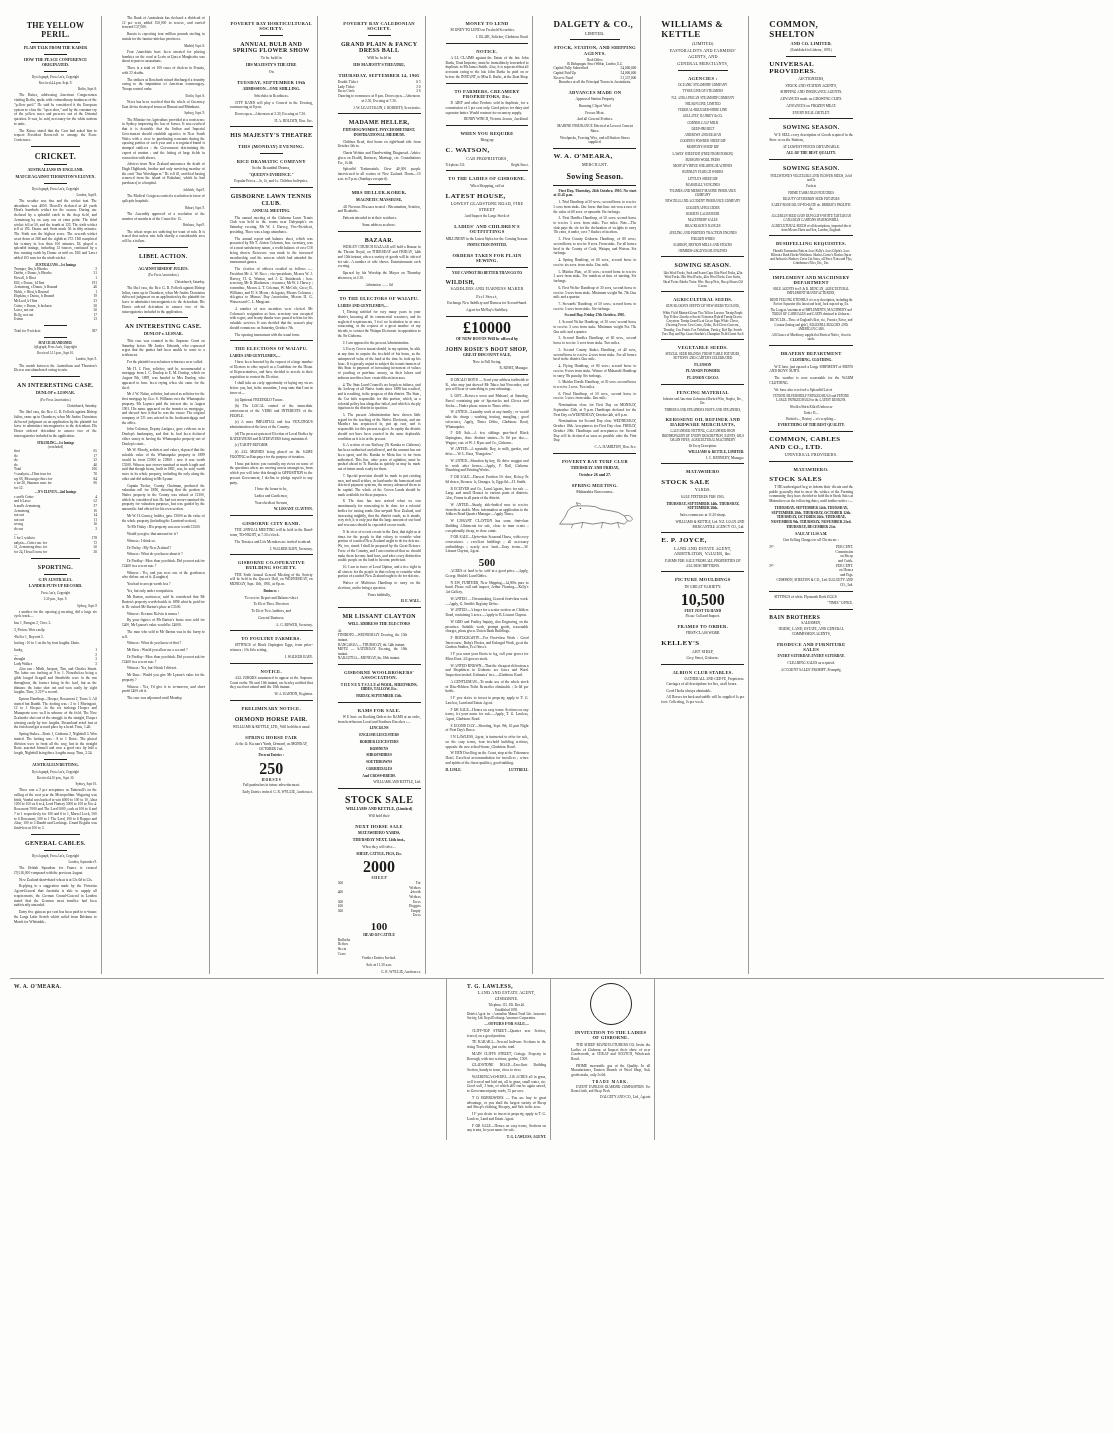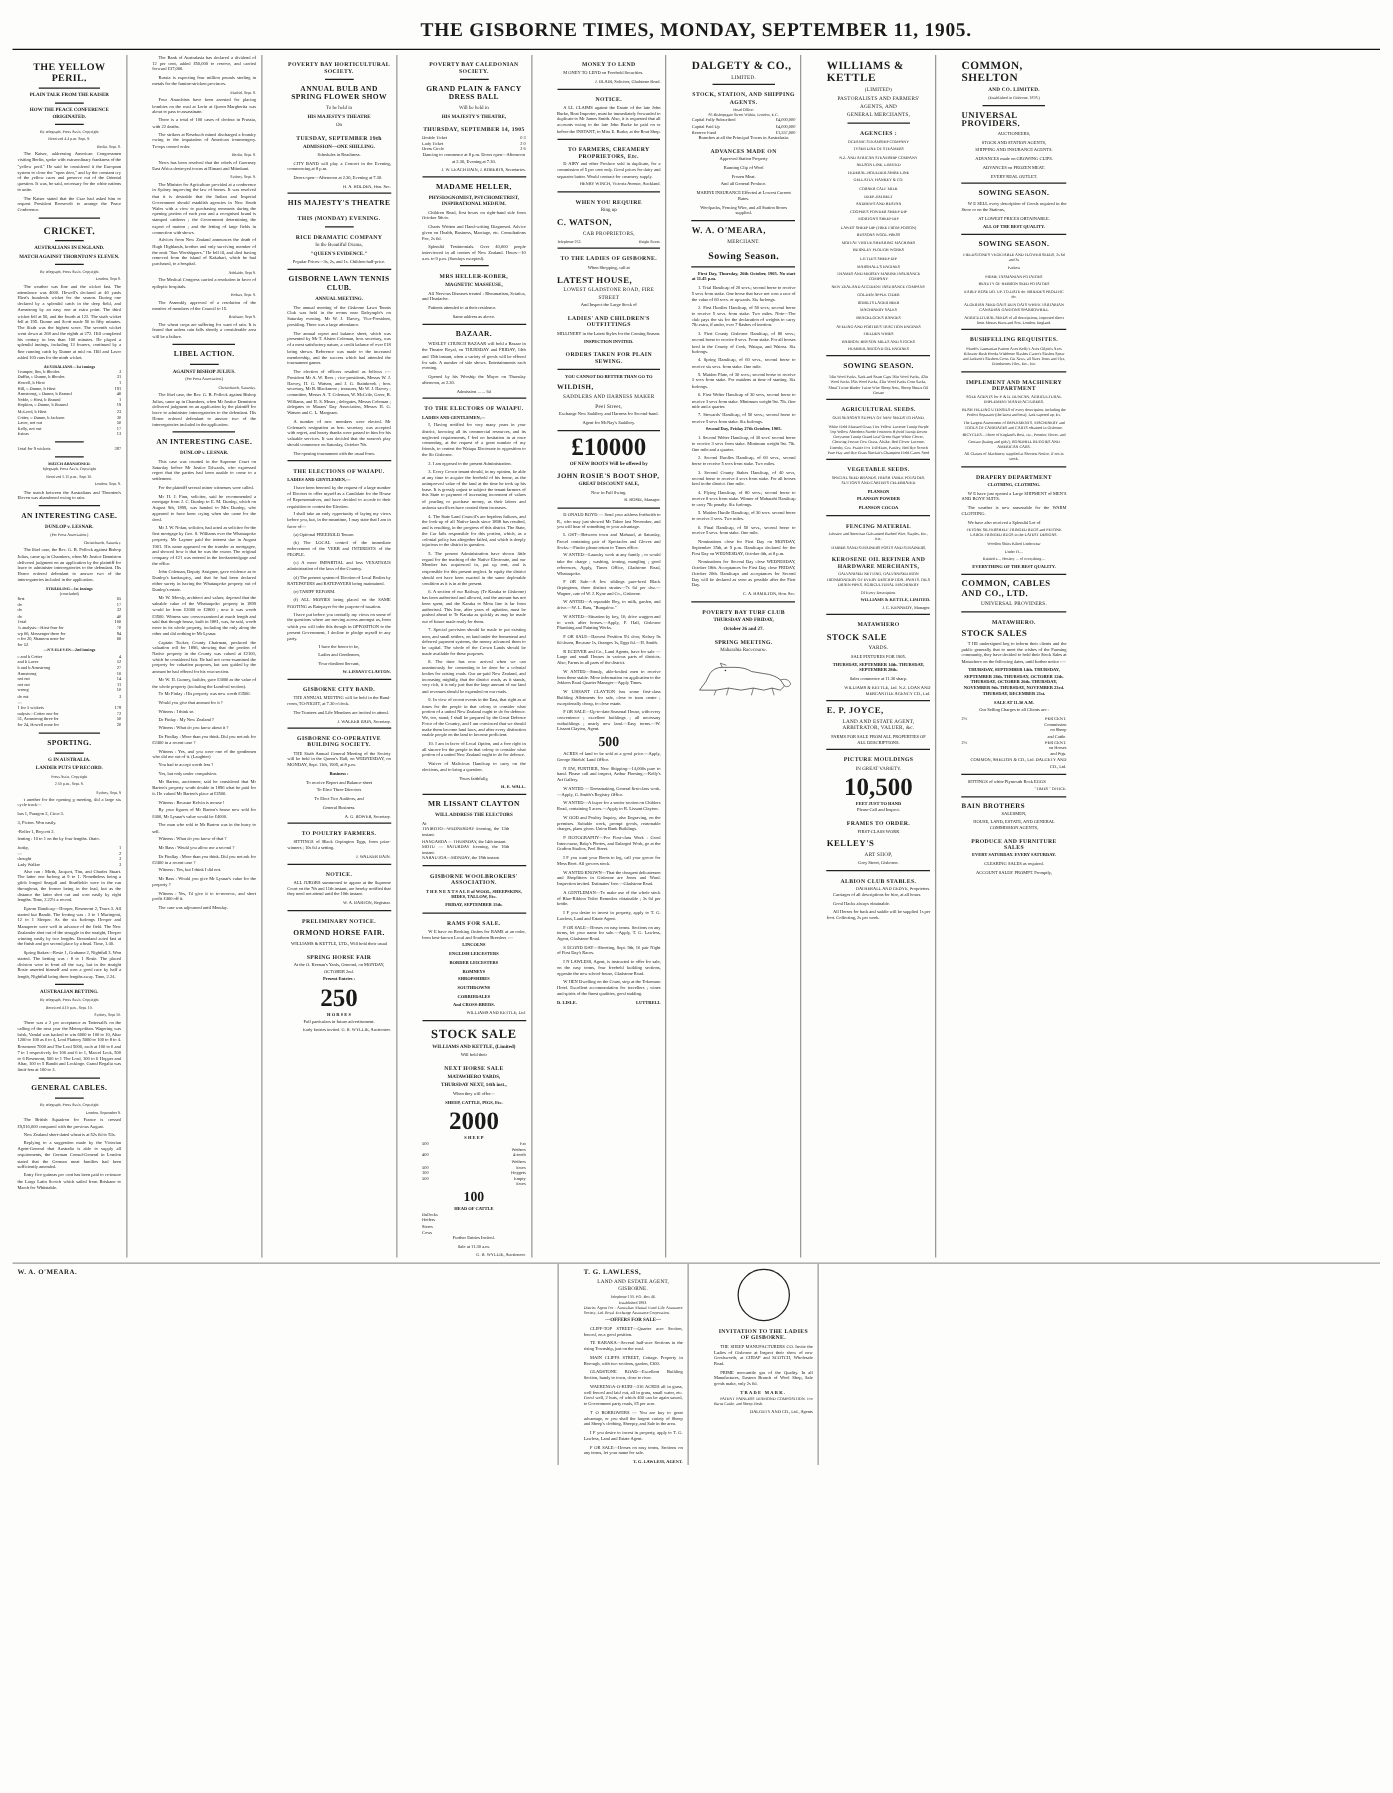--- a/index.html
+++ b/index.html
@@ -102,21 +102,21 @@
   .adsub{
     text-align:center;
     font-size:4.2px;
     margin-bottom:2px;
     letter-spacing:0.2px;
   }
   .sig{text-align:right;font-size:3.5px;margin-top:1px;}
   .bigfig{
     text-align:center;
     font-weight:bold;
-    font-size:20px;
+    font-size:16px;
     line-height:1;
     margin:3px 0 1px;
   }
   .bigfig.med{font-size:11px;}
   .logo-circle{
     width:40px;height:40px;border-radius:50%;
     border:1.5px solid #222;margin:4px auto;
     display:flex;align-items:center;justify-content:center;
     font-size:5px;text-align:center;font-weight:bold;
   }
@@ -128,21 +128,20 @@
   .two-col-mini > div{flex:1;}
   .tm{
     text-align:center;font-size:3.6px;letter-spacing:1px;font-weight:bold;margin-top:1px;
   }
 </style>
 </head>
 <body>
 
 <div class="page">
 
-  <div class="masthead">THE GISBORNE TIMES, MONDAY, SEPTEMBER 11, 1905.</div>
 
   <div class="columns">
 
     <div class="col c1">
       <div class="hd big">THE YELLOW PERIL.</div>
       <hr class="rule">
       <div class="sub bold">PLAIN TALK FROM THE KAISER</div>
       <hr class="rule short">
       <div class="sub bold">HOW THE PEACE CONFERENCE ORIGINATED.</div>
       <hr class="rule short">

